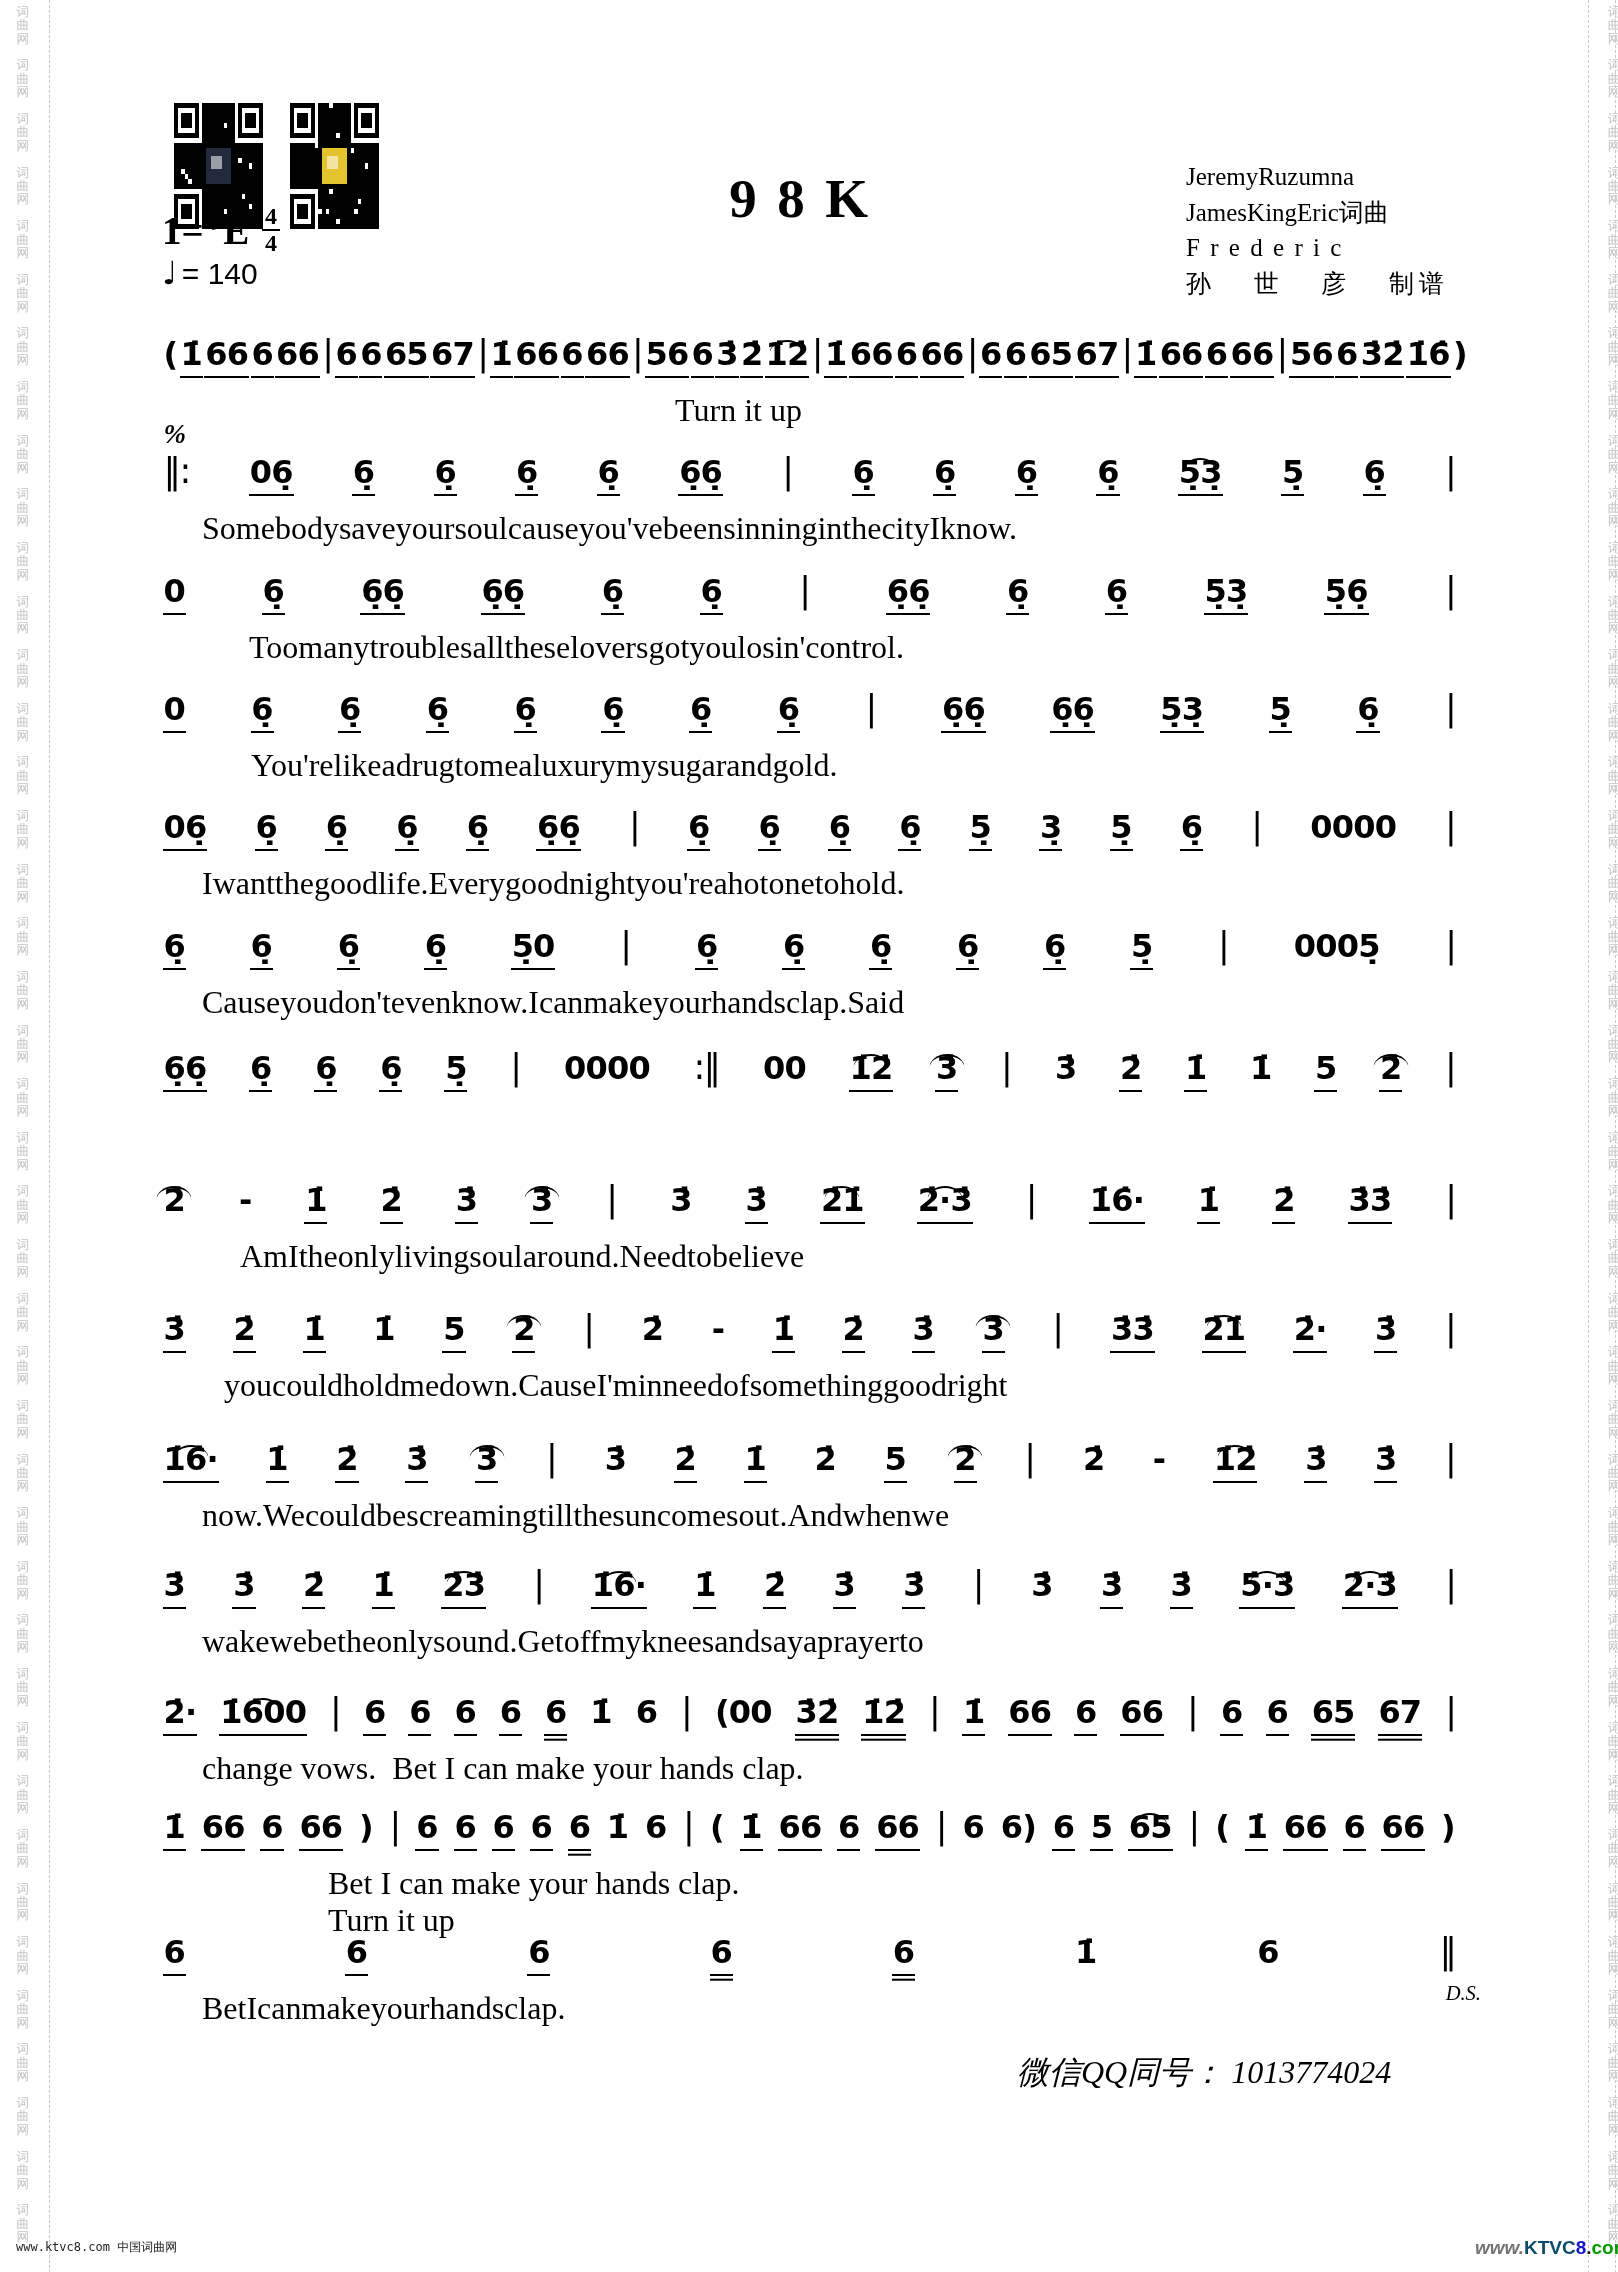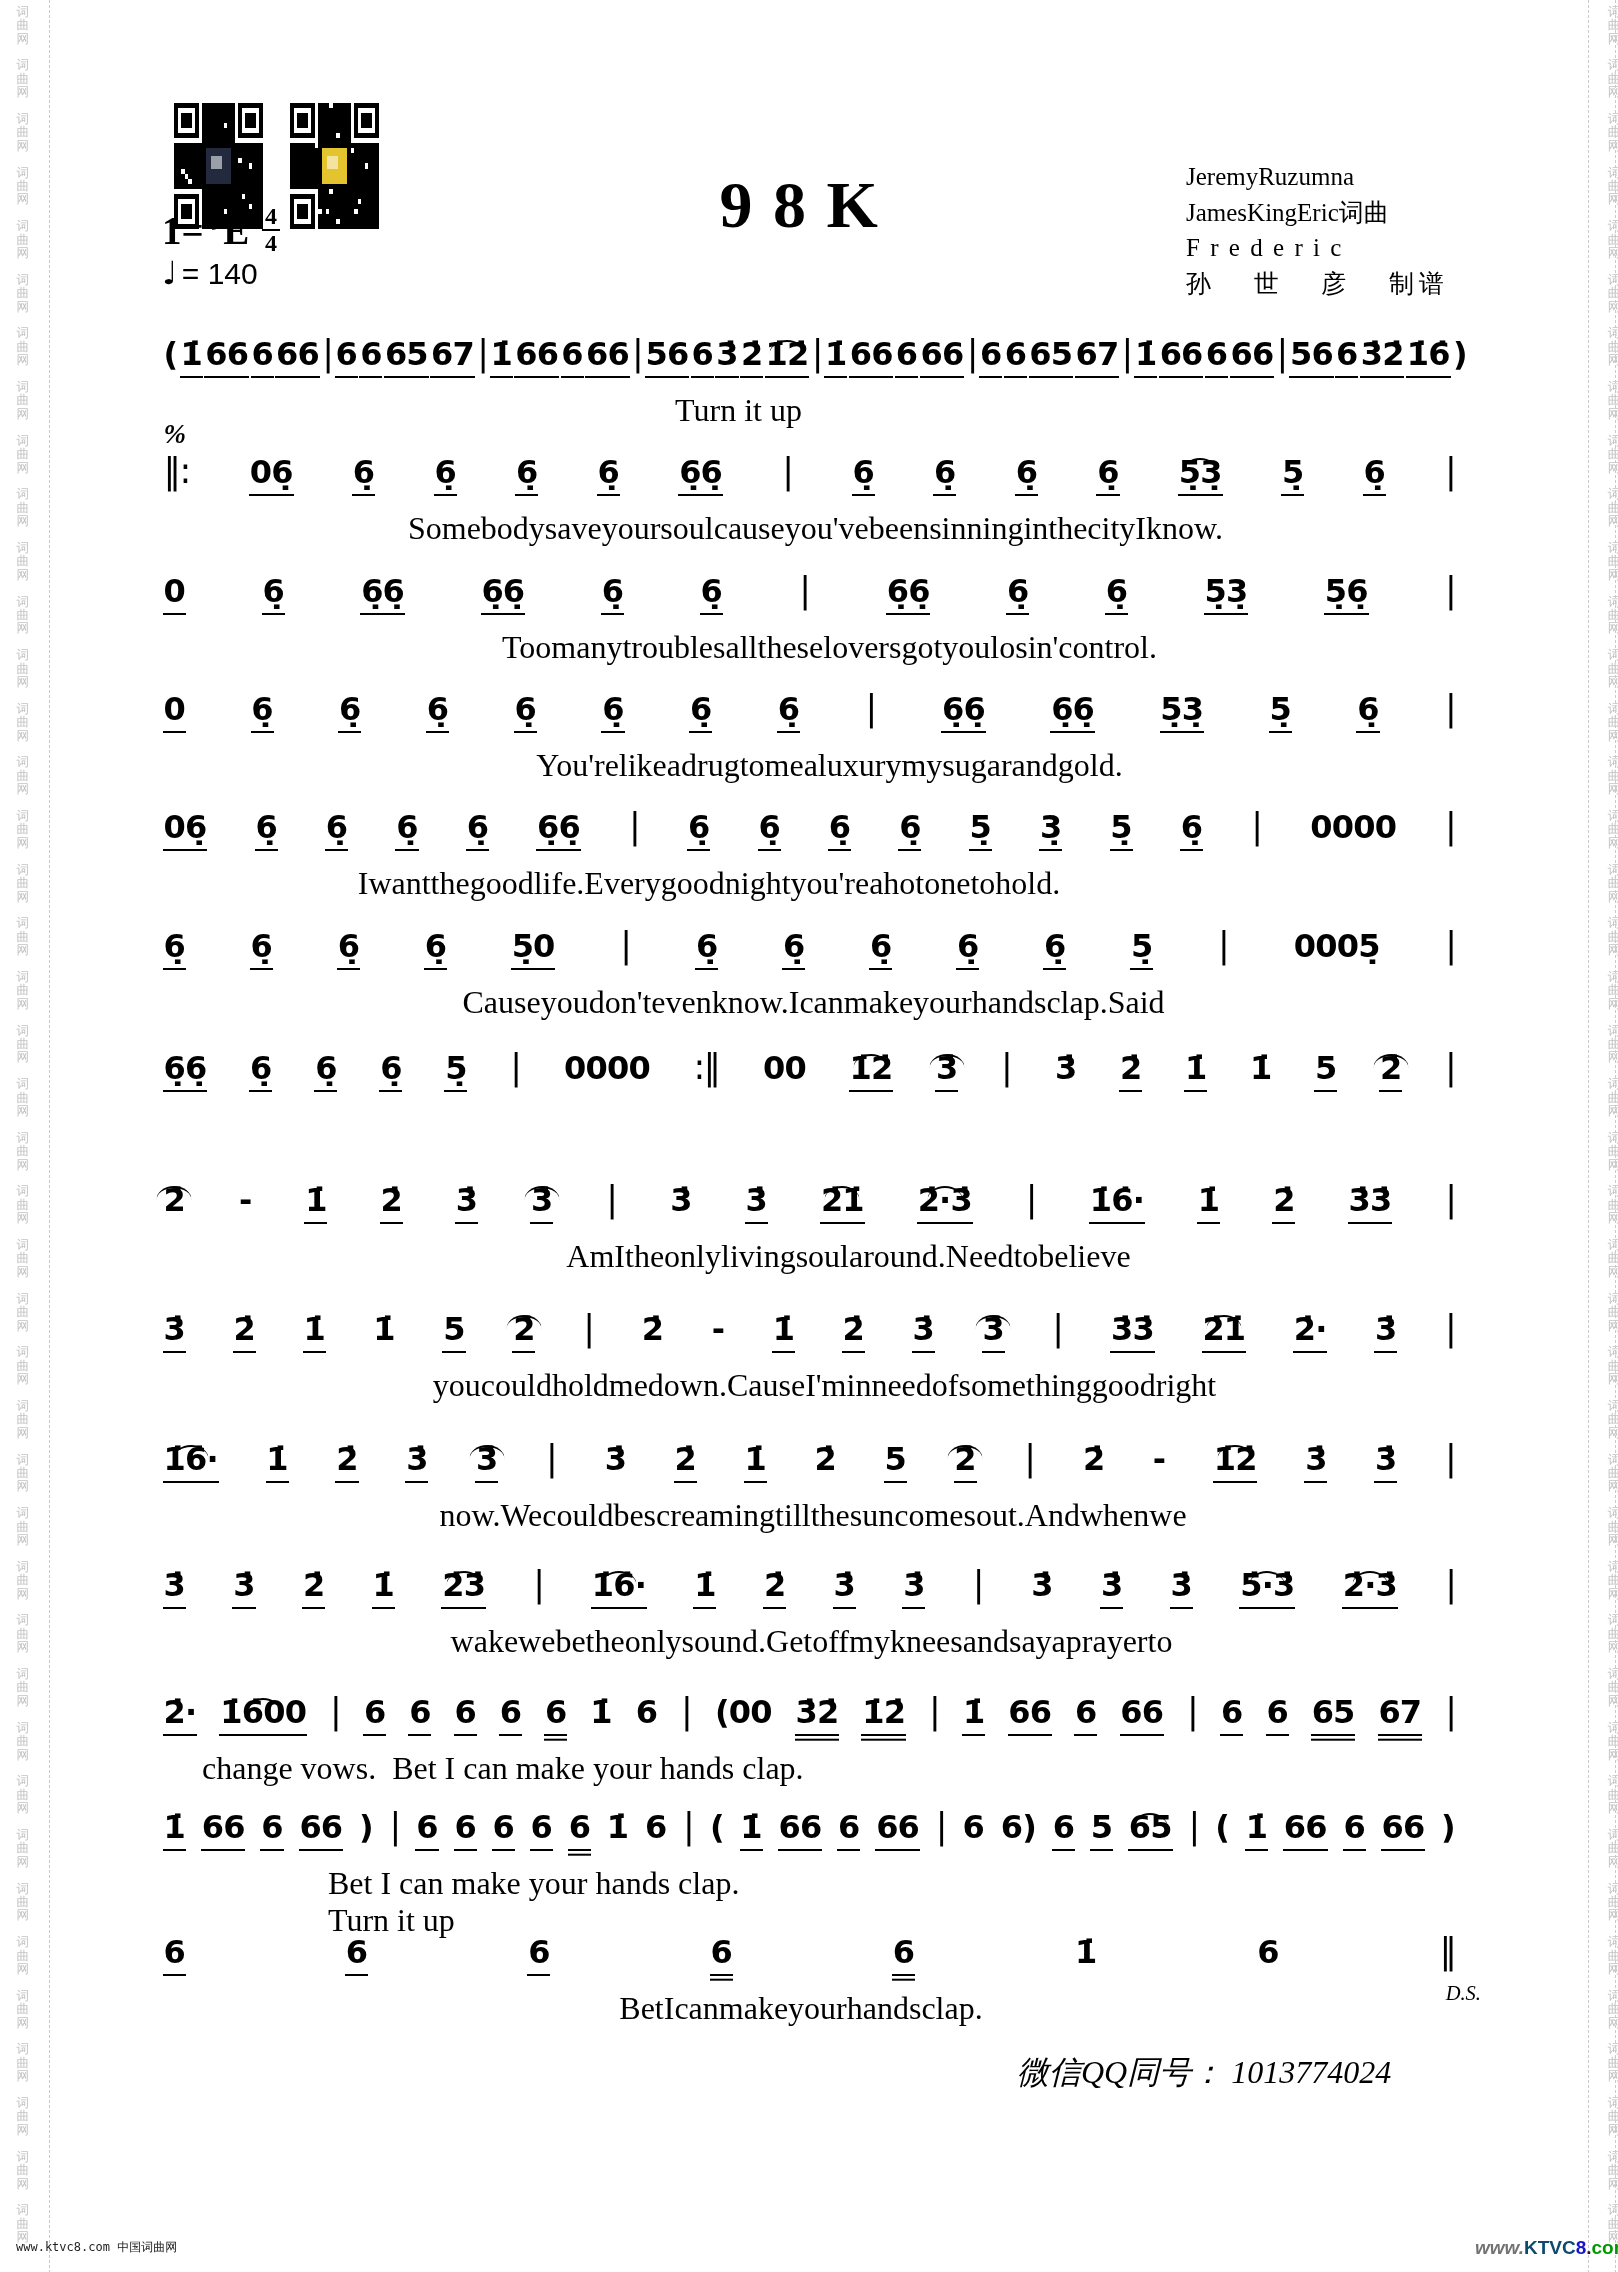--- a/index.html
+++ b/index.html
@@ -18,21 +18,21 @@
   .qr svg{width:100%;height:100%;}
   .qr.q1{left:174px;} .qr.q2{left:290px;}
   .keysig{position:absolute;left:162px;top:204px;font-size:39px;font-weight:700;
           font-family:"Liberation Serif",serif;display:flex;align-items:center;}
   .keysig .flat{font-family:"DejaVu Sans",sans-serif;font-size:28px;position:relative;top:-9.5px;margin-left:6.3px;}
   .frac{display:inline-flex;flex-direction:column;align-items:center;font-size:24px;
         line-height:1.05;margin-left:12.6px;font-weight:700;}
   .frac .fn{border-bottom:2.4px solid #000;padding:0 3.2px;}
   .tempo{position:absolute;left:162px;top:254px;font-size:30px;font-family:"Liberation Sans",sans-serif;}
   .tempo .qnote{font-family:"DejaVu Sans",sans-serif;font-size:32px;margin-right:4.7px;}
-  .title{position:absolute;left:0;right:0;top:167px;text-align:center;font-size:66px;
+  .title{position:absolute;left:0;right:0;top:167px;text-align:center;font-size:55px;
          font-weight:700;letter-spacing:20.5px;font-family:"Liberation Serif",serif;}
   .credits{position:absolute;left:1186px;top:159px;width:284px;font-size:25px;line-height:1.42;}
   .credits .c3{letter-spacing:10.3px;}
   .credits .c4{letter-spacing:4.7px;word-spacing:27px;}
   
   .system{position:absolute;left:162px;width:1295px;}
   .notation{position:relative;display:flex;justify-content:space-between;align-items:flex-end;
             font-family:"DejaVu Sans",sans-serif;font-weight:700;font-size:32px;line-height:1.05;
             padding-top:27px;}
   .tok{position:relative;padding:0 1.6px;letter-spacing:-0.8px;}
@@ -40,21 +40,21 @@
   .tok.uu::after{content:"";position:absolute;left:0.8px;right:0.8px;bottom:-6.3px;height:2.4px;background:#000;
                  box-shadow:0 4.7px 0 #000;}
   .tok.a .arcmark{position:absolute;left:50%;top:1.6px;transform:translateX(-50%);width:35px;height:12px;
                  border-top:2.4px solid #000;border-radius:50% 50% 0 0/100% 100% 0 0;}
   .tok.bar{font-weight:400;font-size:35px;letter-spacing:-1.6px;}
   .segno{position:absolute;left:1.6px;top:-6.3px;font-size:27px;font-style:italic;font-weight:700;
          font-family:"Liberation Serif",serif;}
   .ds{position:absolute;right:-24px;bottom:-35px;font-style:italic;font-size:20.5px;
       font-family:"Liberation Serif",serif;font-weight:400;}
   .lyric{margin-top:20.5px;font-size:32px;font-family:"Liberation Serif",serif;white-space:pre-wrap;margin-left:40px;}
-  .lyric.spread,.lyric.parts{display:flex;justify-content:center;}
+  .lyric.spread,.lyric.parts{display:flex;justify-content:flex-start;}
   .lyric.center{text-align:center;}
   
   .s1{top:308px;} .s2{top:426px;} .s3{top:545px;} .s4{top:663px;} .s5{top:781px;}
   .s6{top:900px;} .s7{top:1022px;} .s8{top:1154px;} .s9{top:1283px;} .s10{top:1413px;}
   .s11{top:1539px;} .s12{top:1666px;} .s13{top:1781px;} .s14{top:1906px;}
   .s1 .lyric{padding-right:182px;}
   .s2 .lyric{padding-right:28px;}
   .s3 .lyric{padding:0 47px;}
   .s4 .lyric{padding:0 49px;}
   .s5 .lyric{padding-right:241px;}

